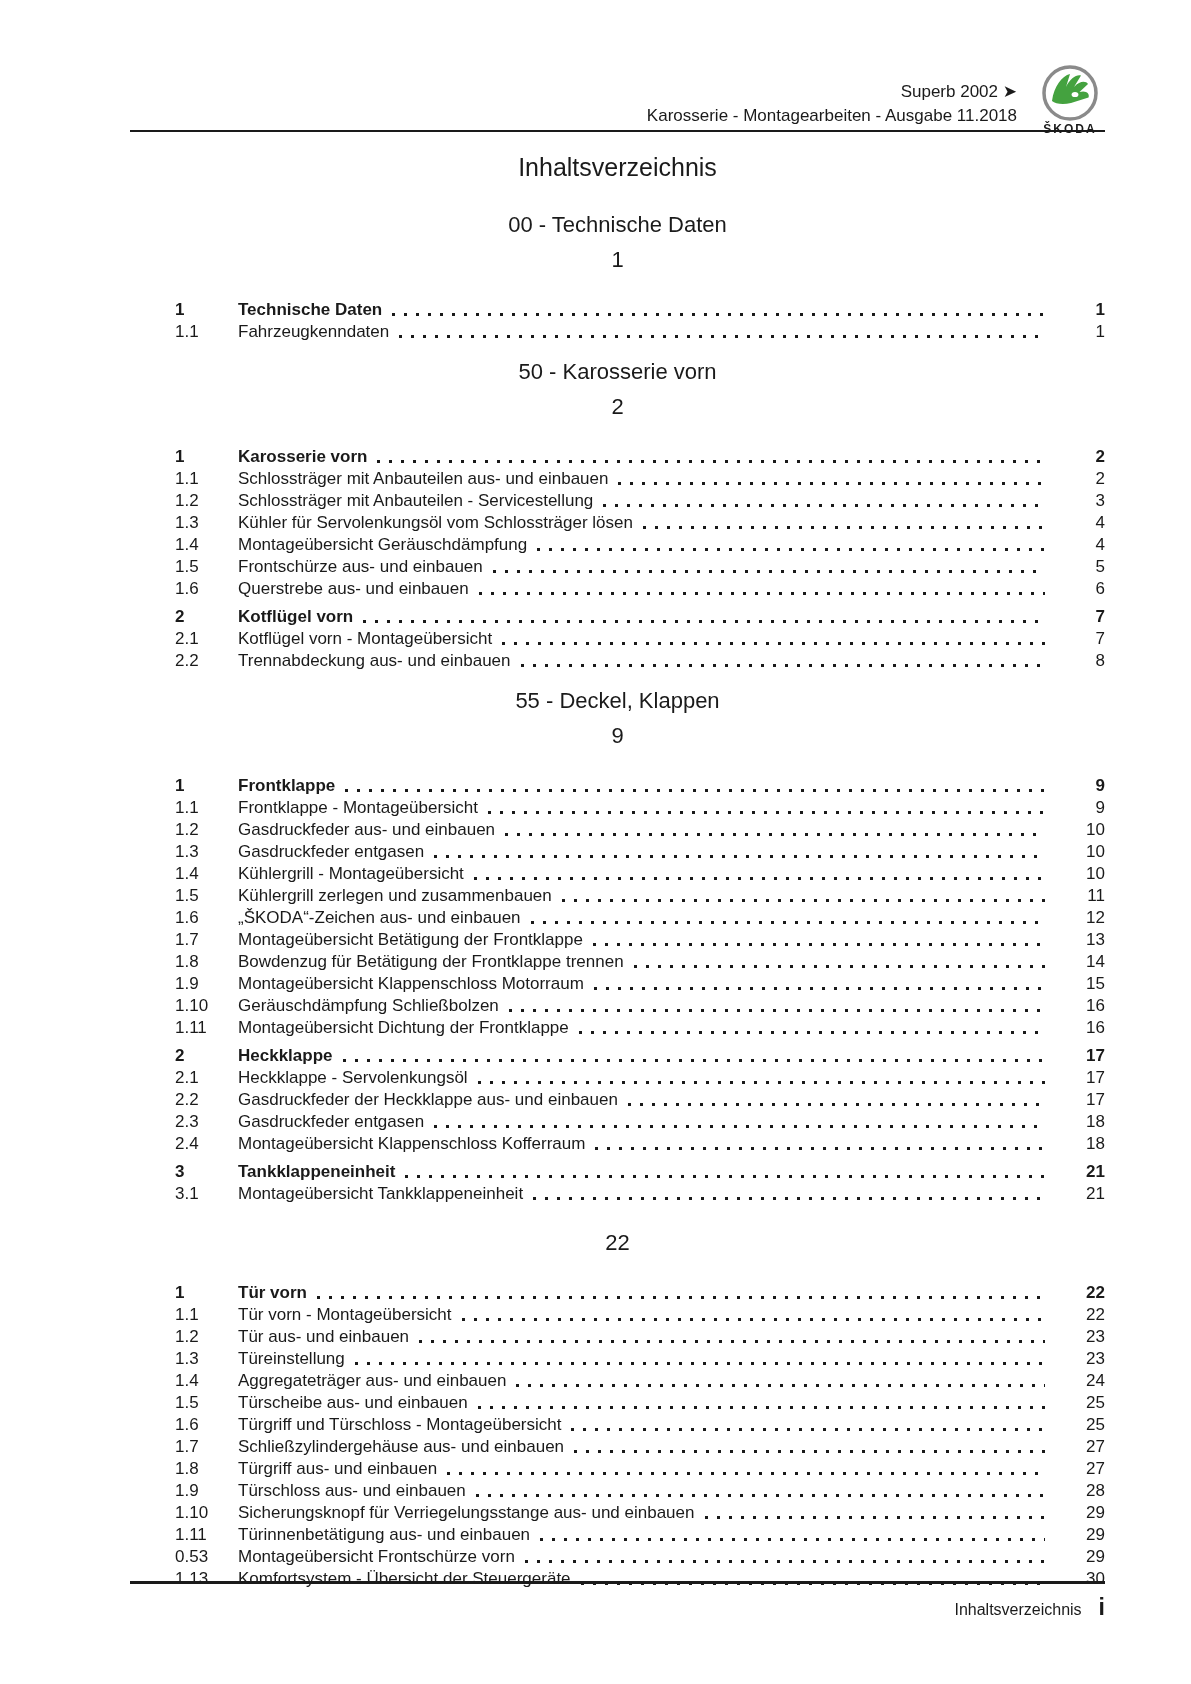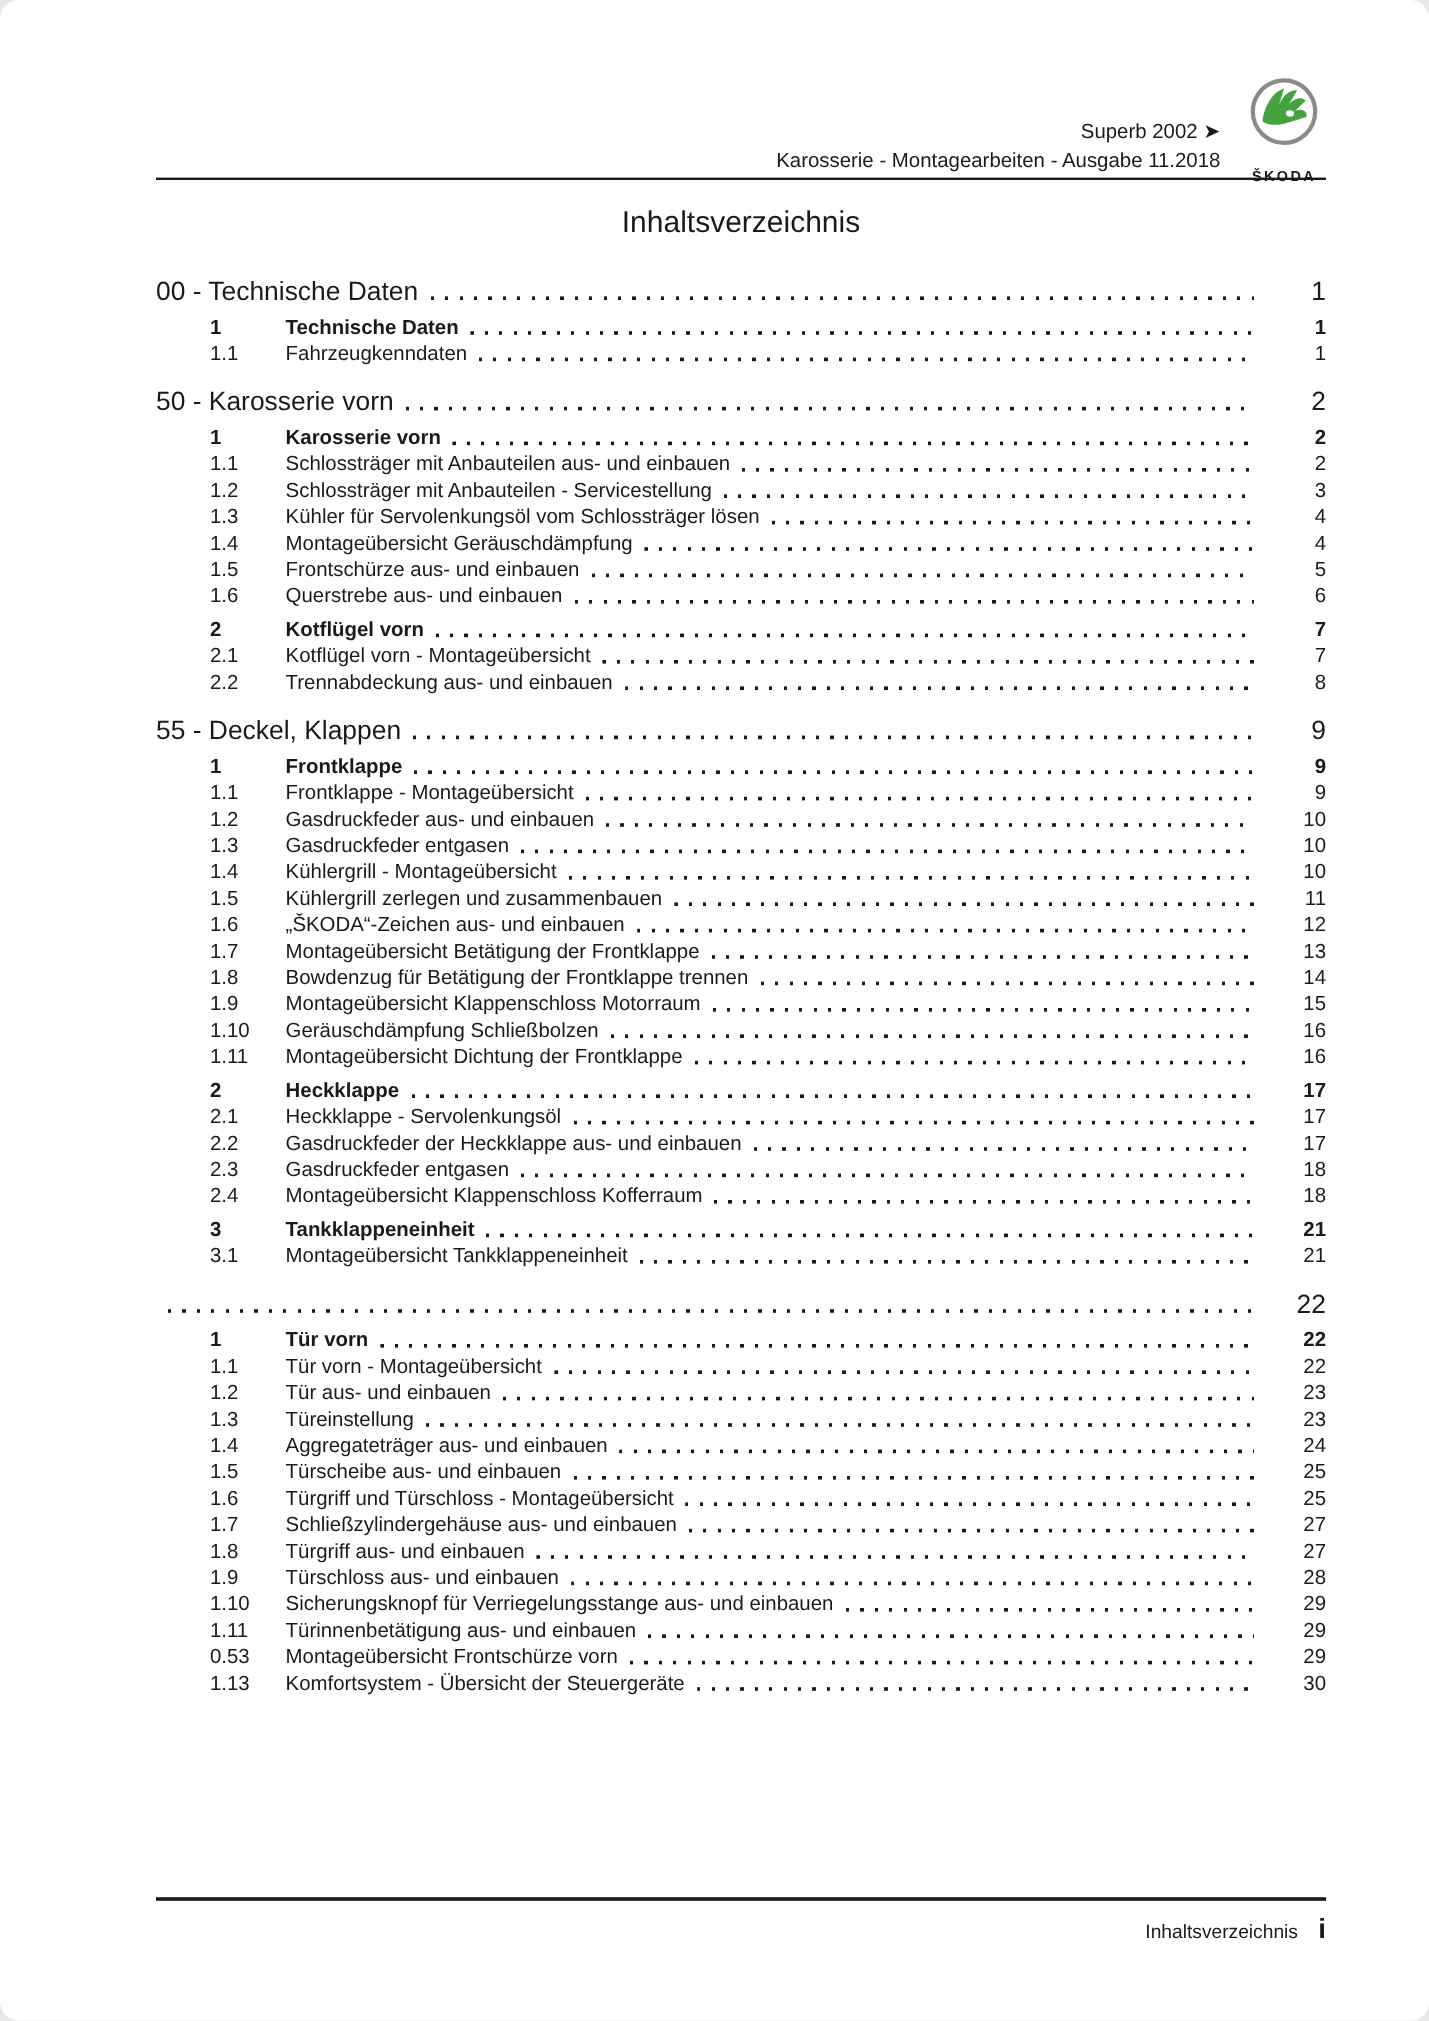--- a/index.html
+++ b/index.html
@@ -4,35 +4,34 @@
 <style>
   html,body{margin:0;padding:0;background:#e8e8e8;}
   .page{
     position:relative;
     width:1191px;height:1684px;
     margin:0 auto;
     background:#ffffff;
     font-family:"Liberation Sans","DejaVu Sans",sans-serif;
     color:#1a1a1a;
     overflow:hidden;
-    border-radius:16px;
   }
   
   .header{padding:64px 86px 0 130px;}
   .header-flex{display:flex;justify-content:flex-end;align-items:flex-end;}
   .header-lines{text-align:right;font-size:17px;line-height:24px;padding-bottom:2px;}
   .brand{width:70px;margin-left:18px;display:flex;flex-direction:column;align-items:center;margin-bottom:-6px;}
   .brand svg{display:block;}
-  .brand-name{font-size:12px;font-weight:bold;letter-spacing:2px;margin-top:18px;}
+  .brand-name{font-size:12px;font-weight:bold;letter-spacing:2px;margin-top:0;}
   .header-rule{border-top:2px solid #1a1a1a;margin-top:0px;}
   
   .doc-title{margin:20px 86px 0 130px;text-align:center;font-size:25px;font-weight:400;line-height:30px;}
   
   .toc{padding:14px 86px 0 130px;}
-  .chapter-row{display:flex;align-items:flex-end;font-size:22px;line-height:26px;margin-top:16px;}
+  .chapter-row{display:flex;align-items:center;font-size:22px;line-height:26px;margin-top:16px;flex-direction:column;}
   .entry-row{display:flex;align-items:baseline;font-size:17px;line-height:22px;padding-left:45px;}
   .entry-row.bold{font-weight:bold;margin-top:6px;}
   .num{flex:0 0 63px;}
   .entry-title,.chapter-label{white-space:nowrap;}
   .leader{
     flex:1 1 auto;
     align-self:flex-end;
     height:2.8px;
     margin:0 14px 5px 10px;
     background-image:repeating-linear-gradient(to right,#1a1a1a 0 2.7px,transparent 2.7px 12px);

